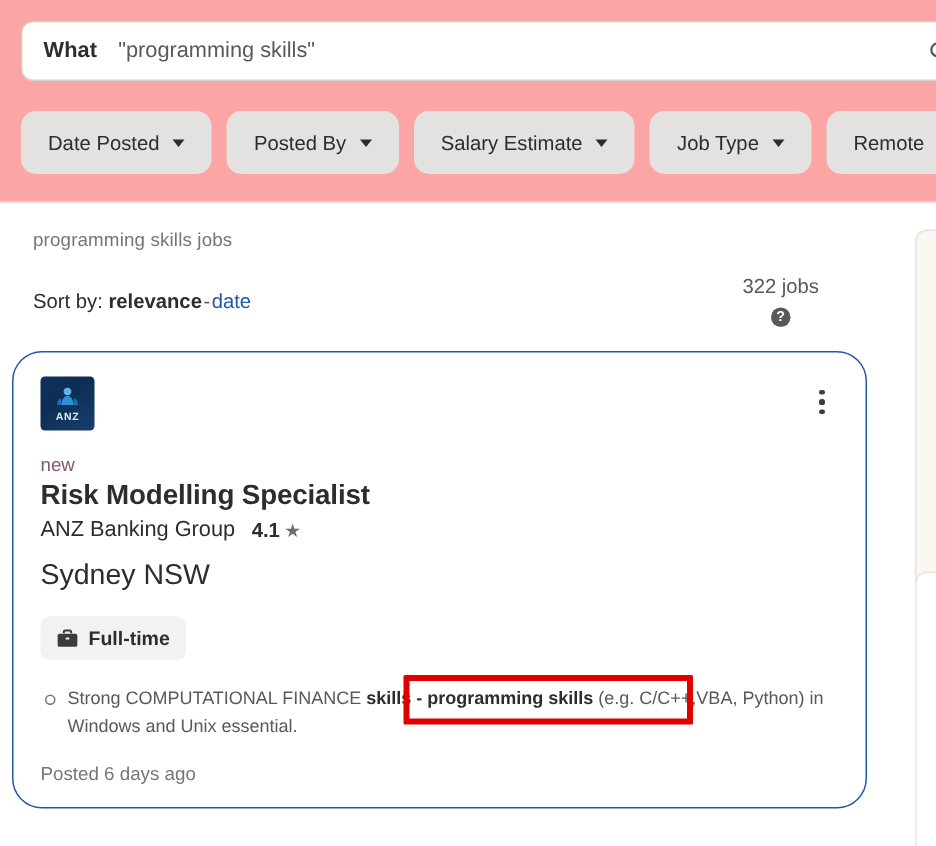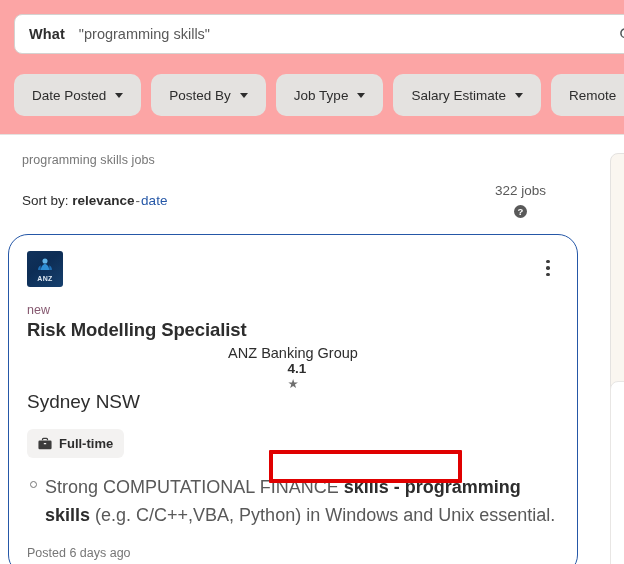--- a/index.html
+++ b/index.html
@@ -238,22 +238,21 @@
     margin-bottom: 3px;
     cursor: pointer;
   }
 
   .company-line {
     font-size: 14.5px;
     color: #2d2d2d;
     display: flex;
     align-items: center;
     gap: 0;
-    margin-bottom: 0;
-    flex-direction: column;
+    margin-bottom: 12px;
   }
   .company-name { cursor: pointer; }
   .rating {
     font-weight: bold;
     font-size: 13.5px;
     margin-left: 11px;
     margin-right: 3px;
   }
   .star { color: #6f6f6f; font-size: 12.5px; }
 
@@ -277,21 +276,21 @@
   }
 
   .snippet-list {
     list-style: none;
     padding: 0;
     margin: 0 0 8px 0;
   }
   .snippet-item {
     position: relative;
     padding-left: 18px;
-    font-size: 18px;
+    font-size: 12px;
     line-height: 1.55;
     color: #595959;
   }
   .snippet-item::before {
     content: "";
     position: absolute;
     left: 3px;
     top: 7px;
     width: 5px; height: 5px;
     border: 1px solid #767676;
@@ -358,25 +357,25 @@
   <div class="filter-row">
     <button class="pill">
       <span>Date Posted</span>
       <i class="caret"></i>
     </button>
     <button class="pill">
       <span>Posted By</span>
       <i class="caret"></i>
     </button>
     <button class="pill">
-      <span>Job Type</span>
+      <span>Salary Estimate</span>
       <i class="caret"></i>
     </button>
     <button class="pill">
-      <span>Salary Estimate</span>
+      <span>Job Type</span>
       <i class="caret"></i>
     </button>
     <button class="pill">
       <span>Remote</span>
 
     </button>
   </div>
 
   <div class="divider"></div>
 </div>

